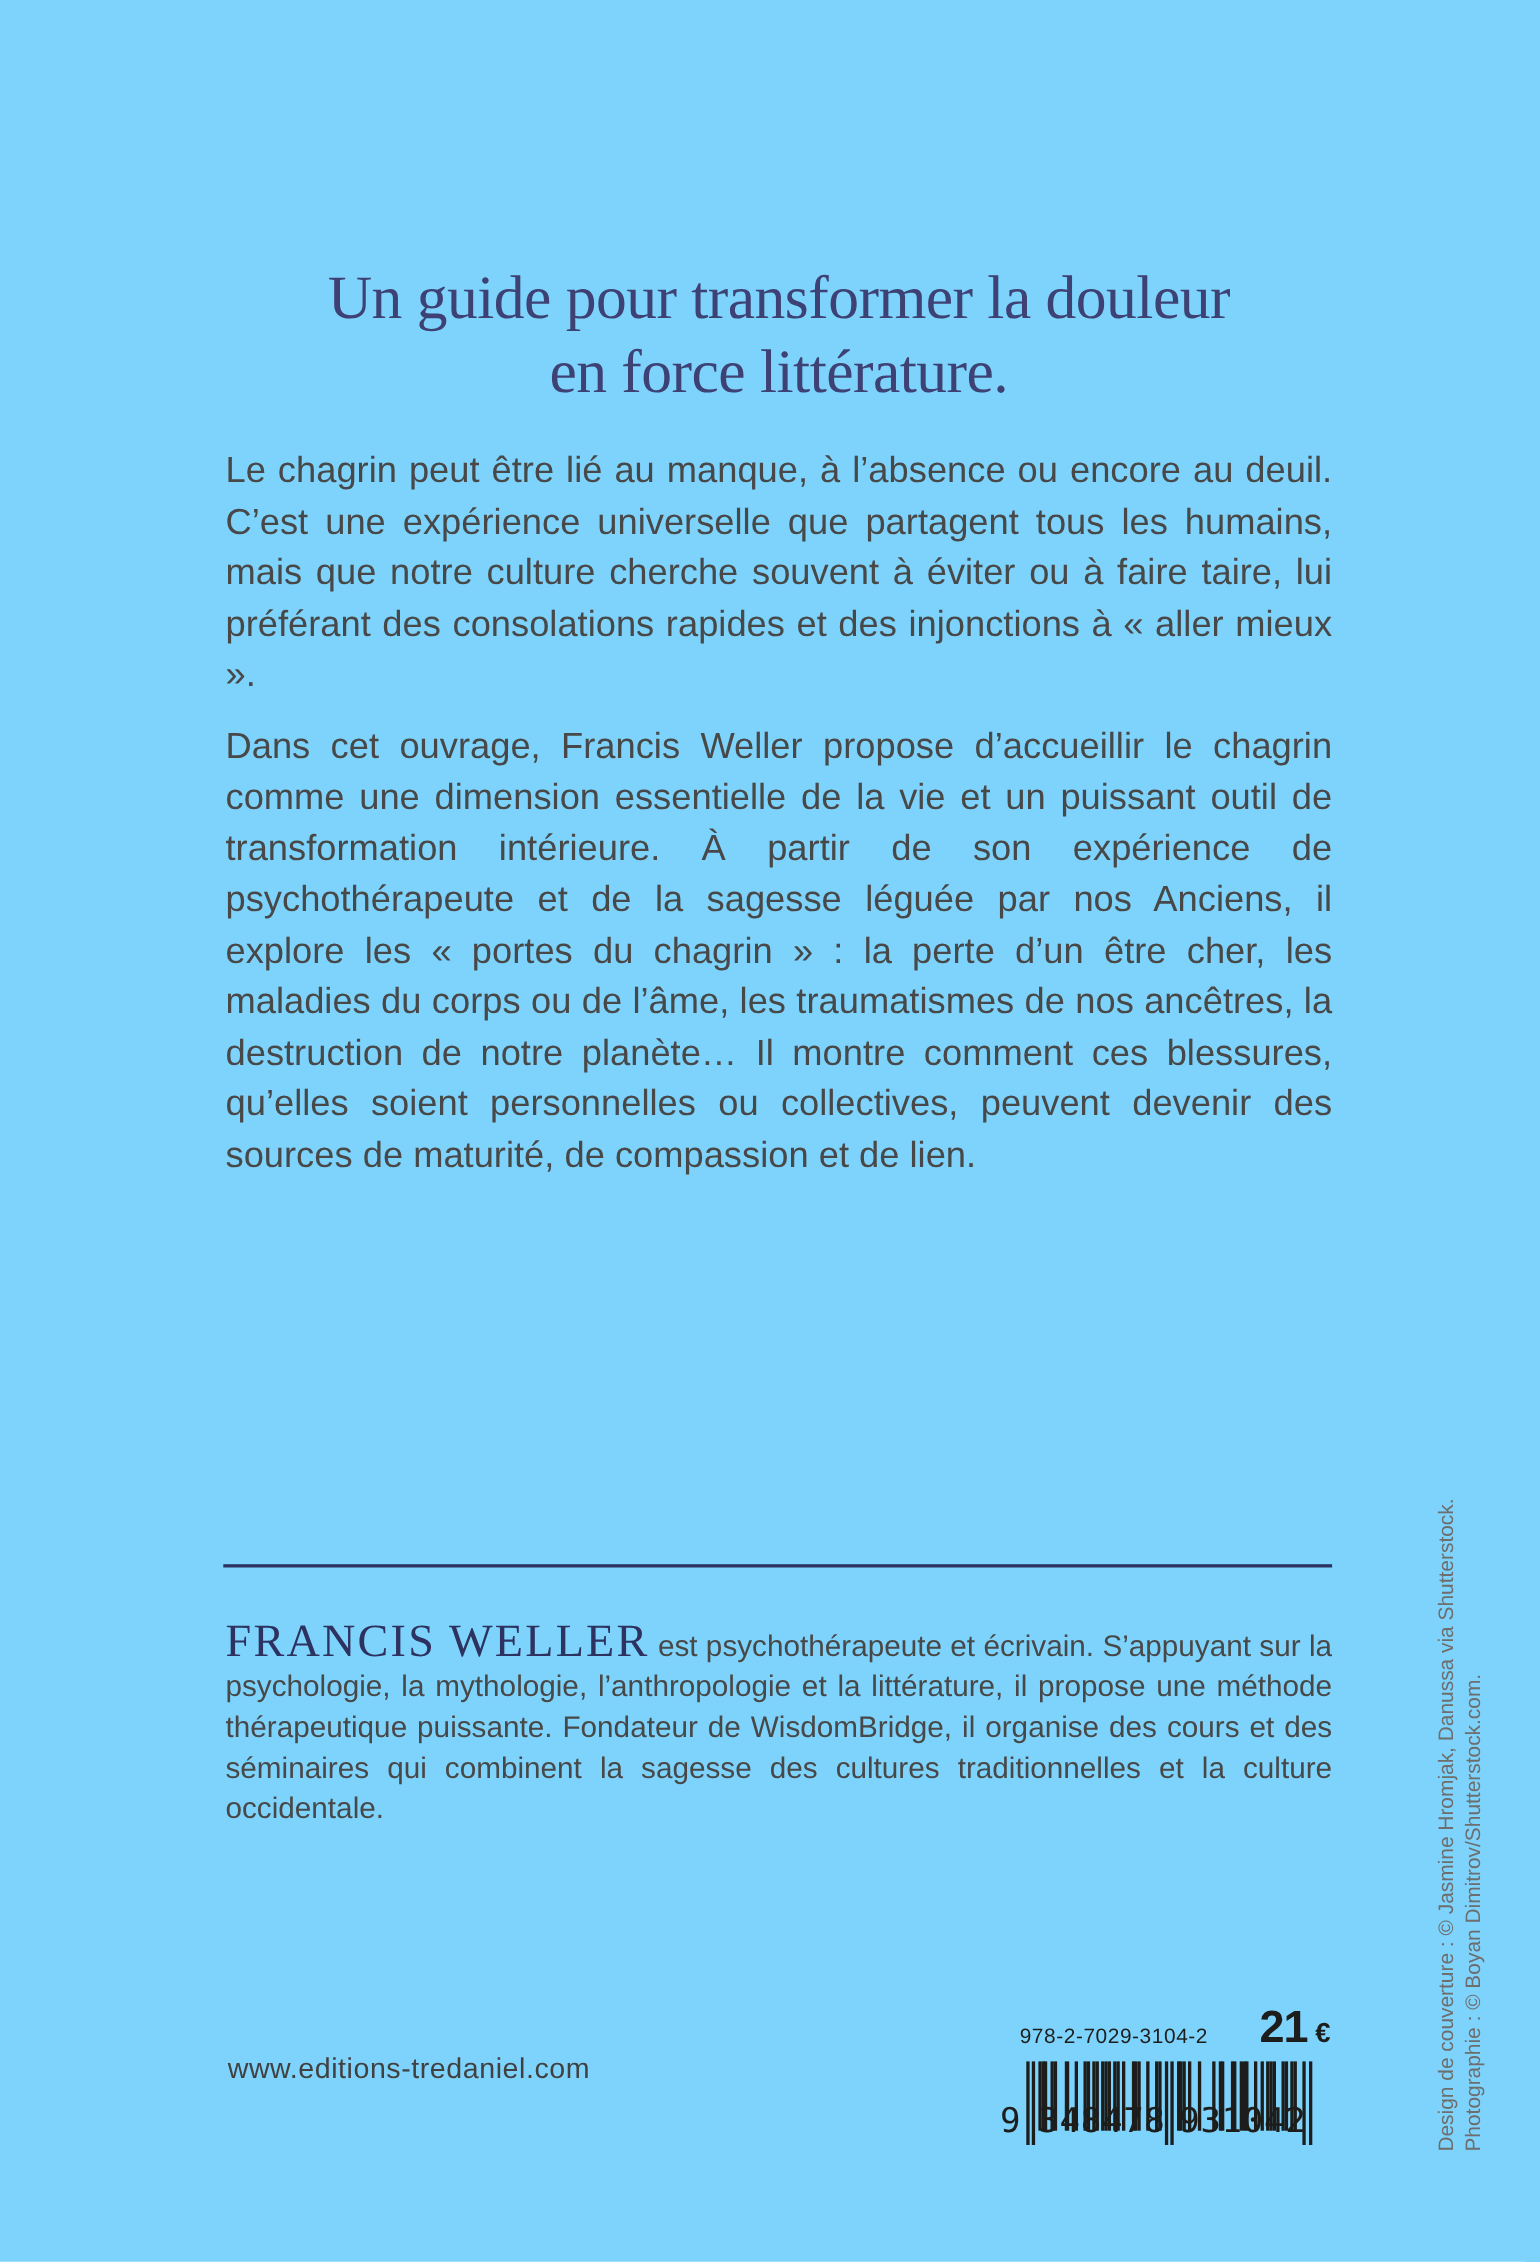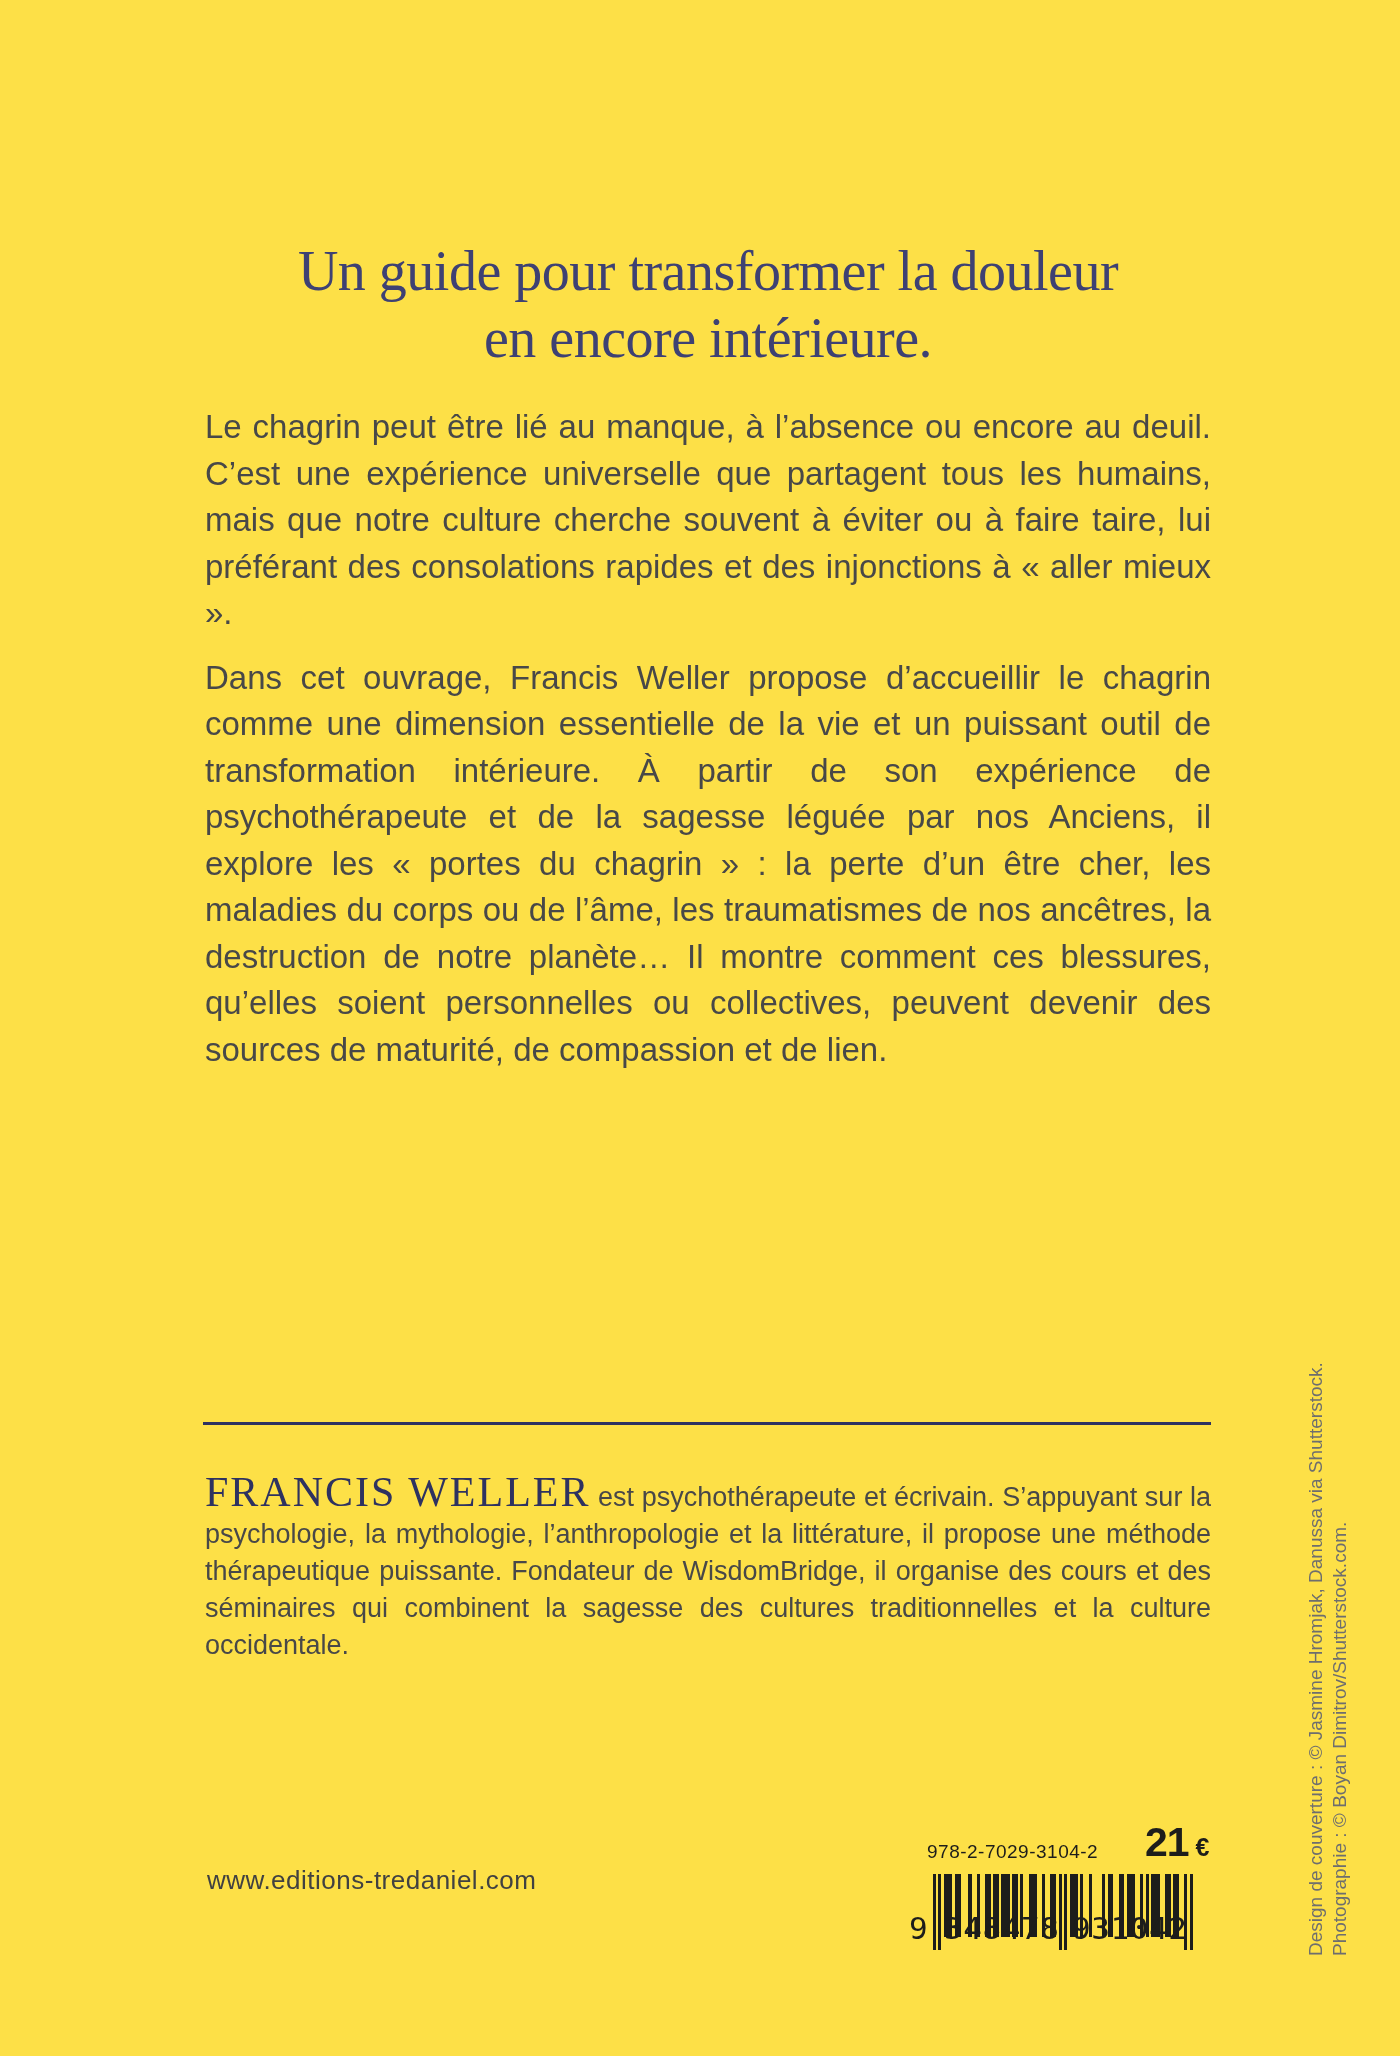--- a/index.html
+++ b/index.html
@@ -1,18 +1,18 @@
 <!DOCTYPE html>
 <html><head>
 <meta charset="utf-8">
 <style>
   html,body{margin:0;padding:0;}
   body{background:#ffffff;font-family:"Liberation Sans",sans-serif;}
   .page{
-    position:relative;width:1400px;height:2056px;background:#fde047;
+    position:relative;width:1400px;height:2056px;background:#7dd3fc;
     overflow:hidden;margin:0 auto;
   }
   
   .title{
     position:absolute;left:205px;top:238px;width:1006px;
     text-align:center;
     font-family:"Liberation Serif","DejaVu Serif",serif;
     font-size:56px;line-height:67px;font-weight:500;
     color:#3e4173;letter-spacing:-0.5px;
   }
@@ -84,21 +84,21 @@
   .credit-design{left:1305px;top:1956px;width:640px;}
   .credit-photo{left:1329px;top:1956px;width:640px;}
 </style>
 </head>
 <body>
 
 <div class="page">
 
   <div class="title">
     <div>Un guide pour transformer la douleur</div>
-    <div>en encore intérieure.</div>
+    <div>en force littérature.</div>
   </div>
 
   <div class="body-text">
     <p>Le chagrin peut être lié au manque, à l’absence ou encore au deuil. C’est une expérience universelle que partagent tous les humains, mais que notre culture cherche souvent à éviter ou à faire taire, lui préférant des consolations rapides et des injonctions à « aller mieux ».</p>
     <p>Dans cet ouvrage, Francis Weller propose d’accueillir le chagrin comme une dimension essentielle de la vie et un puissant outil de transformation intérieure. À partir de son expérience de psychothérapeute et de la sagesse léguée par nos Anciens, il explore les « portes du chagrin » : la perte d’un être cher, les maladies du corps ou de l’âme, les traumatismes de nos ancêtres, la destruction de notre planète… Il montre comment ces blessures, qu’elles soient personnelles ou collectives, peuvent devenir des sources de maturité, de compassion et de lien.</p>
   </div>
 
   <div class="rule"></div>
 
   <p class="author"><span class="author-name">FRANCIS WELLER</span><span> est psychothérapeute et écrivain. S’appuyant sur la psychologie, la mythologie, l’anthropologie et la littérature, il propose une méthode thérapeutique puissante. Fondateur de WisdomBridge, il organise des cours et des séminaires qui combinent la sagesse des cultures traditionnelles et la culture occidentale.</span></p>

